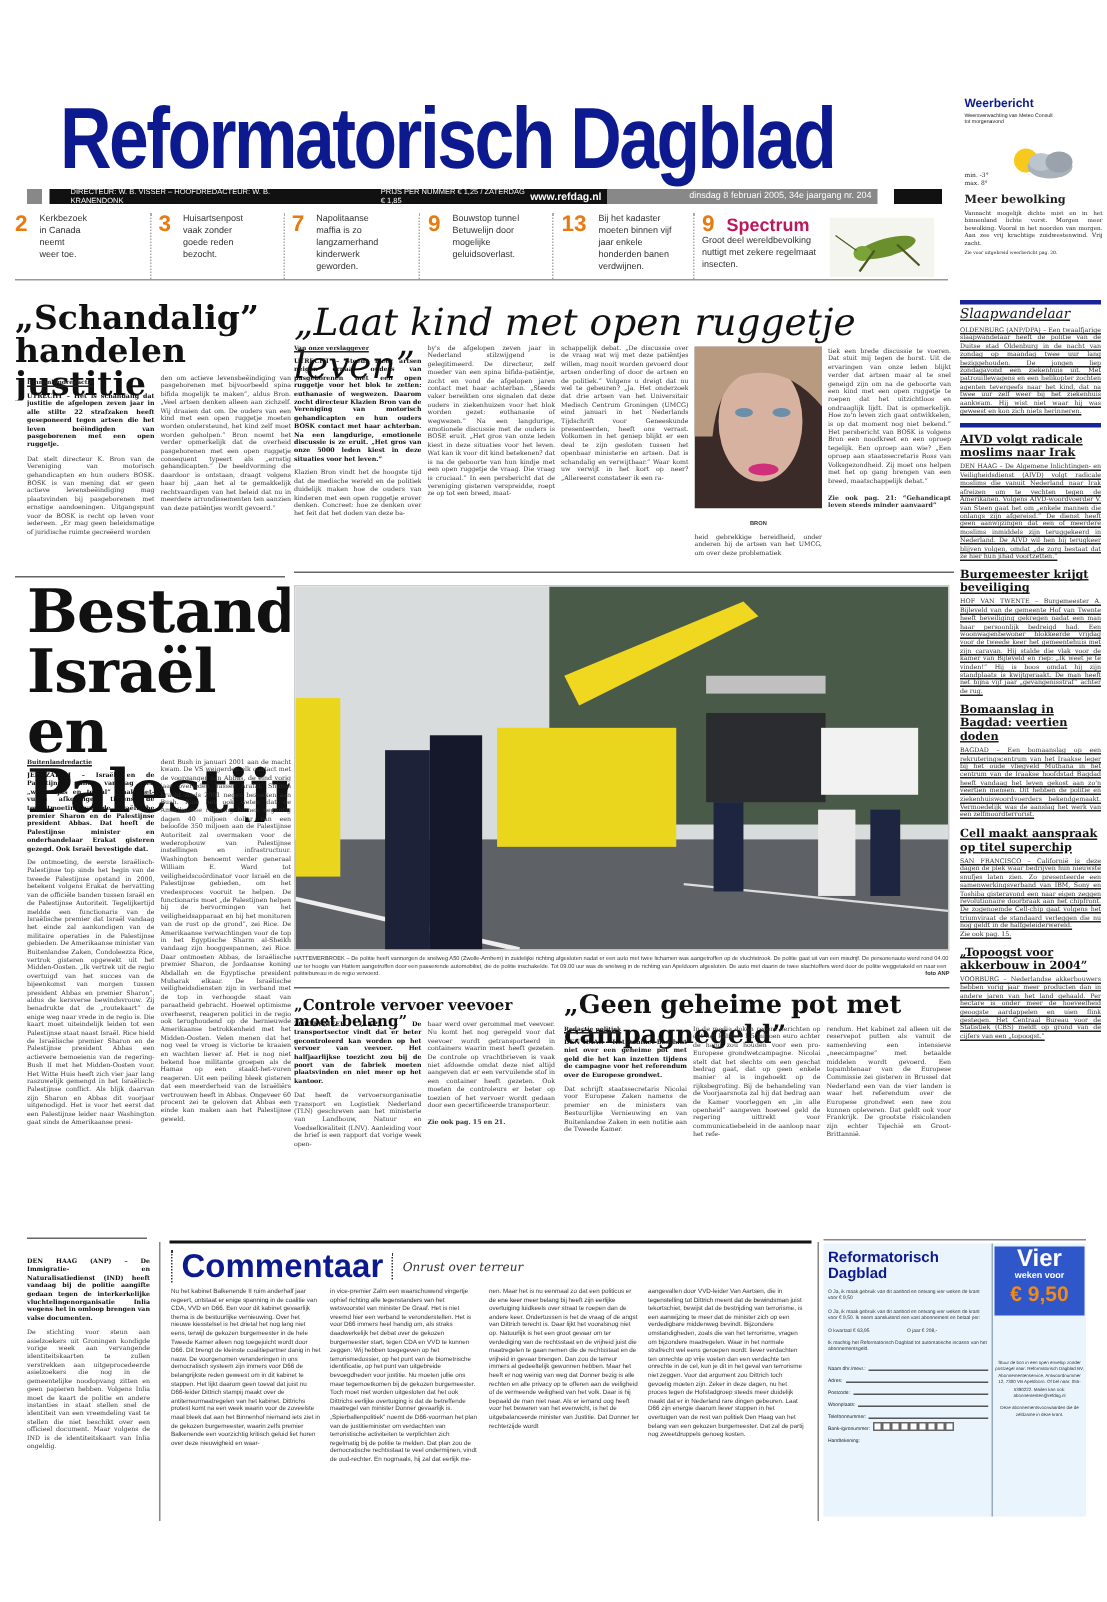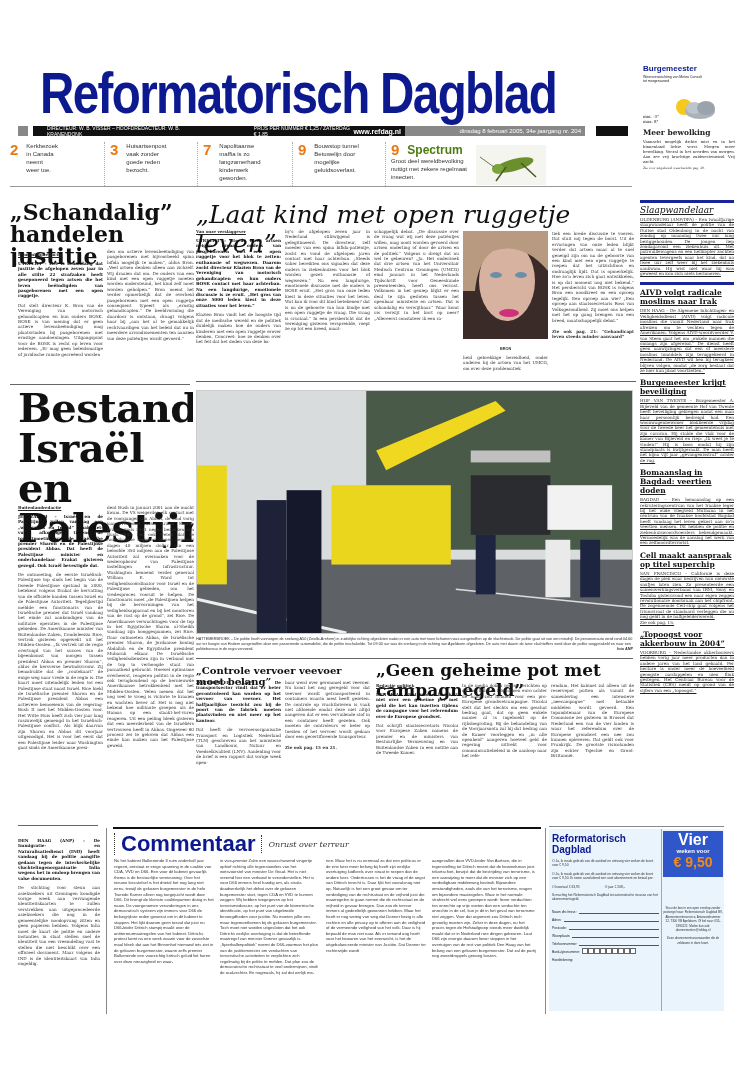--- a/index.html
+++ b/index.html
@@ -18,21 +18,21 @@
   .weather-sub { left: 643px; top: 75px; font-family: "Liberation Sans", sans-serif; font-size: 3.5px; width: 60px; line-height: 4px; }
   .weather-icon { left: 670px; top: 96px; width: 50px; height: 26px; }
   .weather-minmax { left: 643px; top: 114px; font-size: 4px; line-height: 5px; }
   .weather-head { left: 643px; top: 128px; font-weight: bold; font-size: 7.5px; }
   .weather-text { left: 643px; top: 139px; width: 92px; font-size: 3.8px; line-height: 5px; text-align: justify; }
   .weather-ref { left: 643px; top: 166px; font-size: 3px; }
   .teasers { left: 10px; top: 142px; width: 622px; height: 45px; display: flex; border-bottom: 1px solid #999; }
   .teaser { display: flex; padding-right: 4px; border-right: 1px dotted #aaa; margin-right: 5px; }
   .teaser .num { font-family: "Liberation Sans", sans-serif; font-weight: bold; color: #e87a10; font-size: 15px; margin-right: 8px; line-height: 15px; }
   .teaser .txt { font-family: "Liberation Sans", sans-serif; font-size: 6px; line-height: 8px; color: #333; }
-  .spectrum-title { font-family: "Liberation Sans", sans-serif; font-weight: bold; color: #4d7c0f; font-size: 12px; }
+  .spectrum-title { font-family: "Liberation Sans", sans-serif; font-weight: bold; color: #be185d; font-size: 12px; }
   .grasshopper { width: 70px; height: 40px; }
   .hline { height: 1px; background: #666; }
   .h1 { font-weight: bold; font-size: 22px; line-height: 22px; color: #111; }
   .h-italic { font-style: italic; font-size: 25px; color: #111; }
   .byline { font-size: 4px; text-decoration: underline; font-weight: bold; }
   .body { font-size: 4.2px; line-height: 5.4px; color: #333; text-align: justify; }
   .col { position: absolute; overflow: hidden; }
   .bar-blue { height: 3px; background: #1a2499; }
   .side-head { font-weight: bold; font-size: 7.5px; line-height: 9px; color: #111; }
   .side-italic { font-style: italic; font-size: 9px; color: #111; }
@@ -66,21 +66,21 @@
 <div class="abs infobar bar-black">
   <span>DIRECTEUR: W. B. VISSER – HOOFDREDACTEUR: W. B. KRANENDONK</span>
   <span class="price">PRIJS PER NUMMER € 1,25 / ZATERDAG € 1,85</span>
   <span class="url">www.refdag.nl</span>
 </div>
 <div class="abs infobar bar-grey">
   <span>dinsdag 8 februari 2005, 34e jaargang nr. 204</span>
 </div>
 <div class="abs infobar bar-black2"></div>
 
-<div class="abs weather-title">Burgemeester</div>
+<div class="abs weather-title">Weerbericht</div>
 <div class="abs weather-sub">Weersverwachting van Meteo Consult tot morgenavond</div>
 <svg class="abs weather-icon" viewBox="0 0 50 26">
   <circle cx="14" cy="11" r="8" fill="#f6c91c"></circle>
   <ellipse cx="30" cy="15" rx="15" ry="8" fill="#a9b2ba"></ellipse>
   <ellipse cx="24" cy="12" rx="8" ry="6" fill="#bcc4cc"></ellipse>
   <ellipse cx="36" cy="12" rx="9" ry="7" fill="#9aa3ab"></ellipse>
 </svg>
 <div class="abs weather-minmax">
   <div>min. -3°</div>
   <div>max. 8°</div>
@@ -98,20 +98,24 @@
     <span class="num">3</span>
     <span class="txt" style="width:50px">Huisartsenpost vaak zonder goede reden bezocht.</span>
   </div>
   <div class="teaser" style="width:90px">
     <span class="num">7</span>
     <span class="txt" style="width:52px">Napolitaanse maffia is zo langzamerhand kinderwerk geworden.</span>
   </div>
   <div class="teaser" style="width:88px">
     <span class="num">9</span>
     <span class="txt" style="width:50px">Bouwstop tunnel Betuwelijn door mogelijke geluidsoverlast.</span>
+  </div>
+  <div class="teaser" style="width:93px">
+    <span class="num">13</span>
+    <span class="txt" style="width:52px">Bij het kadaster moeten binnen vijf jaar enkele honderden banen verdwijnen.</span>
   </div>
   <div class="teaser" style="width:160px;border-right:none;flex-direction:column">
     <div style="display:flex;align-items:center">
       <span class="num">9</span>
       <span class="spectrum-title">Spectrum</span>
     </div>
     <div style="display:flex">
       <span class="txt" style="width:85px">Groot deel wereldbevolking nuttigt met zekere regelmaat insecten.</span>
       <svg class="grasshopper" style="margin-top:-12px" viewBox="0 0 70 40">
         <rect width="70" height="40" fill="#f5f5f0"></rect>

